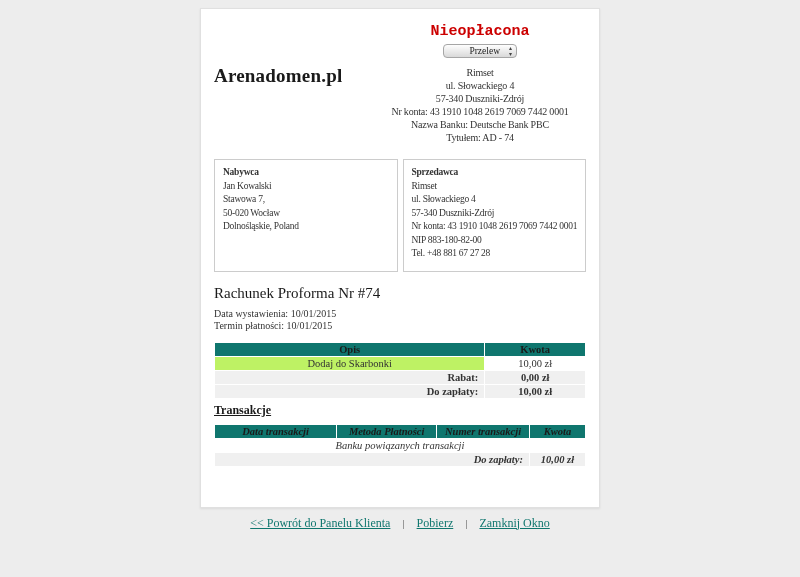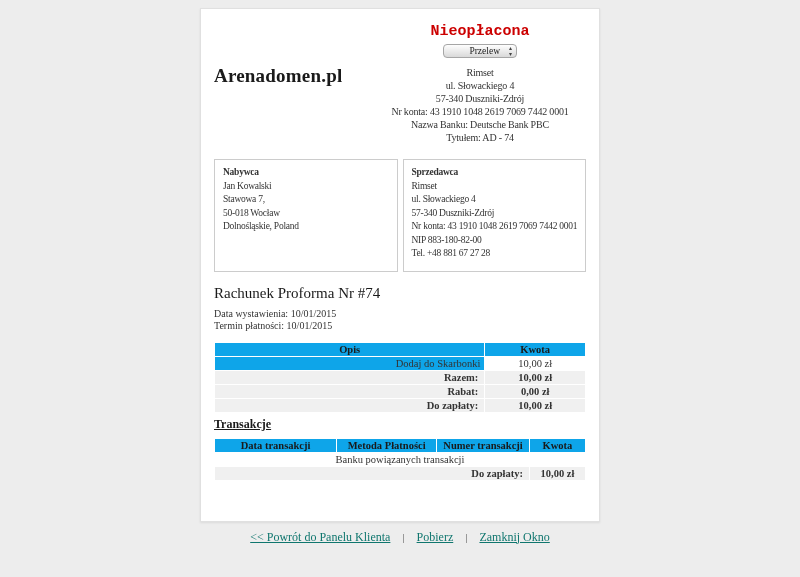--- a/index.html
+++ b/index.html
@@ -75,35 +75,35 @@
   .inv-dates { font-size: 10px; line-height: 12px; margin-top: 6px; }
   
   table {
     width: 100%;
     border-collapse: separate;
     border-spacing: 1px;
     font-size: 10.5px;
     margin-top: 10px;
   }
   th {
-    background: #0ea5e9;
+    background: #0f766e;
     font-weight: bold;
     text-align: center;
     padding: 1px 4px;
     color: #1a1a1a;
   }
   td { padding: 1px 4px; }
-  td.desc { background: #0ea5e9; text-align: right; }
+  td.desc { background: #bef264; text-align: center; }
   td.amt  { background: #fff; text-align: center; }
   tr.sumrow td { background: #f0f0f0; font-weight: bold; }
   td.sumlabel { text-align: right; padding-right: 6px; }
   td.sumamt { text-align: center; }
   td.emptyrow { background: #fff; text-align: center; }
   .tx-heading { margin-top: 4px; font-size: 12px; font-weight: bold; color: #1a1a1a; text-decoration: underline; }
-  .tx-table { margin-top: 6px; }
+  .tx-table { margin-top: 6px; font-style: italic; }
   
   .footer { text-align: center; margin-top: 8px; font-size: 12px; }
   .footer a { color: #0f766e; text-decoration: underline; margin: 0 7px; cursor: pointer; }
   .sep { color: #555; margin: 0 5px; font-size: 11px; }
 </style>
 </head>
 <body>
 
 <div class="card">
 
@@ -127,21 +127,21 @@
         <div>Tytułem: AD - 74</div>
       </div>
     </div>
   </div>
 
   <div class="boxes">
     <div class="abox">
       <div class="bt">Nabywca</div>
       <div>Jan Kowalski</div>
       <div>Stawowa 7,</div>
-      <div>50-018 Wocław</div>
+      <div>50-020 Wocław</div>
       <div>Dolnośląskie, Poland</div>
     </div>
     <div class="abox">
       <div class="bt">Sprzedawca</div>
       <div>Rimset</div>
       <div>ul. Słowackiego 4</div>
       <div>57-340 Duszniki-Zdrój</div>
       <div>Nr konta: 43 1910 1048 2619 7069 7442 0001</div>
       <div>NIP 883-180-82-00</div>
       <div>Tel. +48 881 67 27 28</div>
@@ -160,24 +160,20 @@
         <col style="width:27%">
       </colgroup>
     <tbody>
         <tr>
       <th>Opis</th>
       <th>Kwota</th>
     </tr>
     <tr>
       <td class="desc">Dodaj do Skarbonki</td>
       <td class="amt">10,00 zł</td>
-    </tr>
-    <tr class="sumrow">
-      <td class="sumlabel">Razem:</td>
-      <td class="sumamt">10,00 zł</td>
     </tr>
     <tr class="sumrow">
       <td class="sumlabel">Rabat:</td>
       <td class="sumamt">0,00 zł</td>
     </tr>
     <tr class="sumrow">
       <td class="sumlabel">Do zapłaty:</td>
       <td class="sumamt">10,00 zł</td>
     </tr>
   </tbody>

